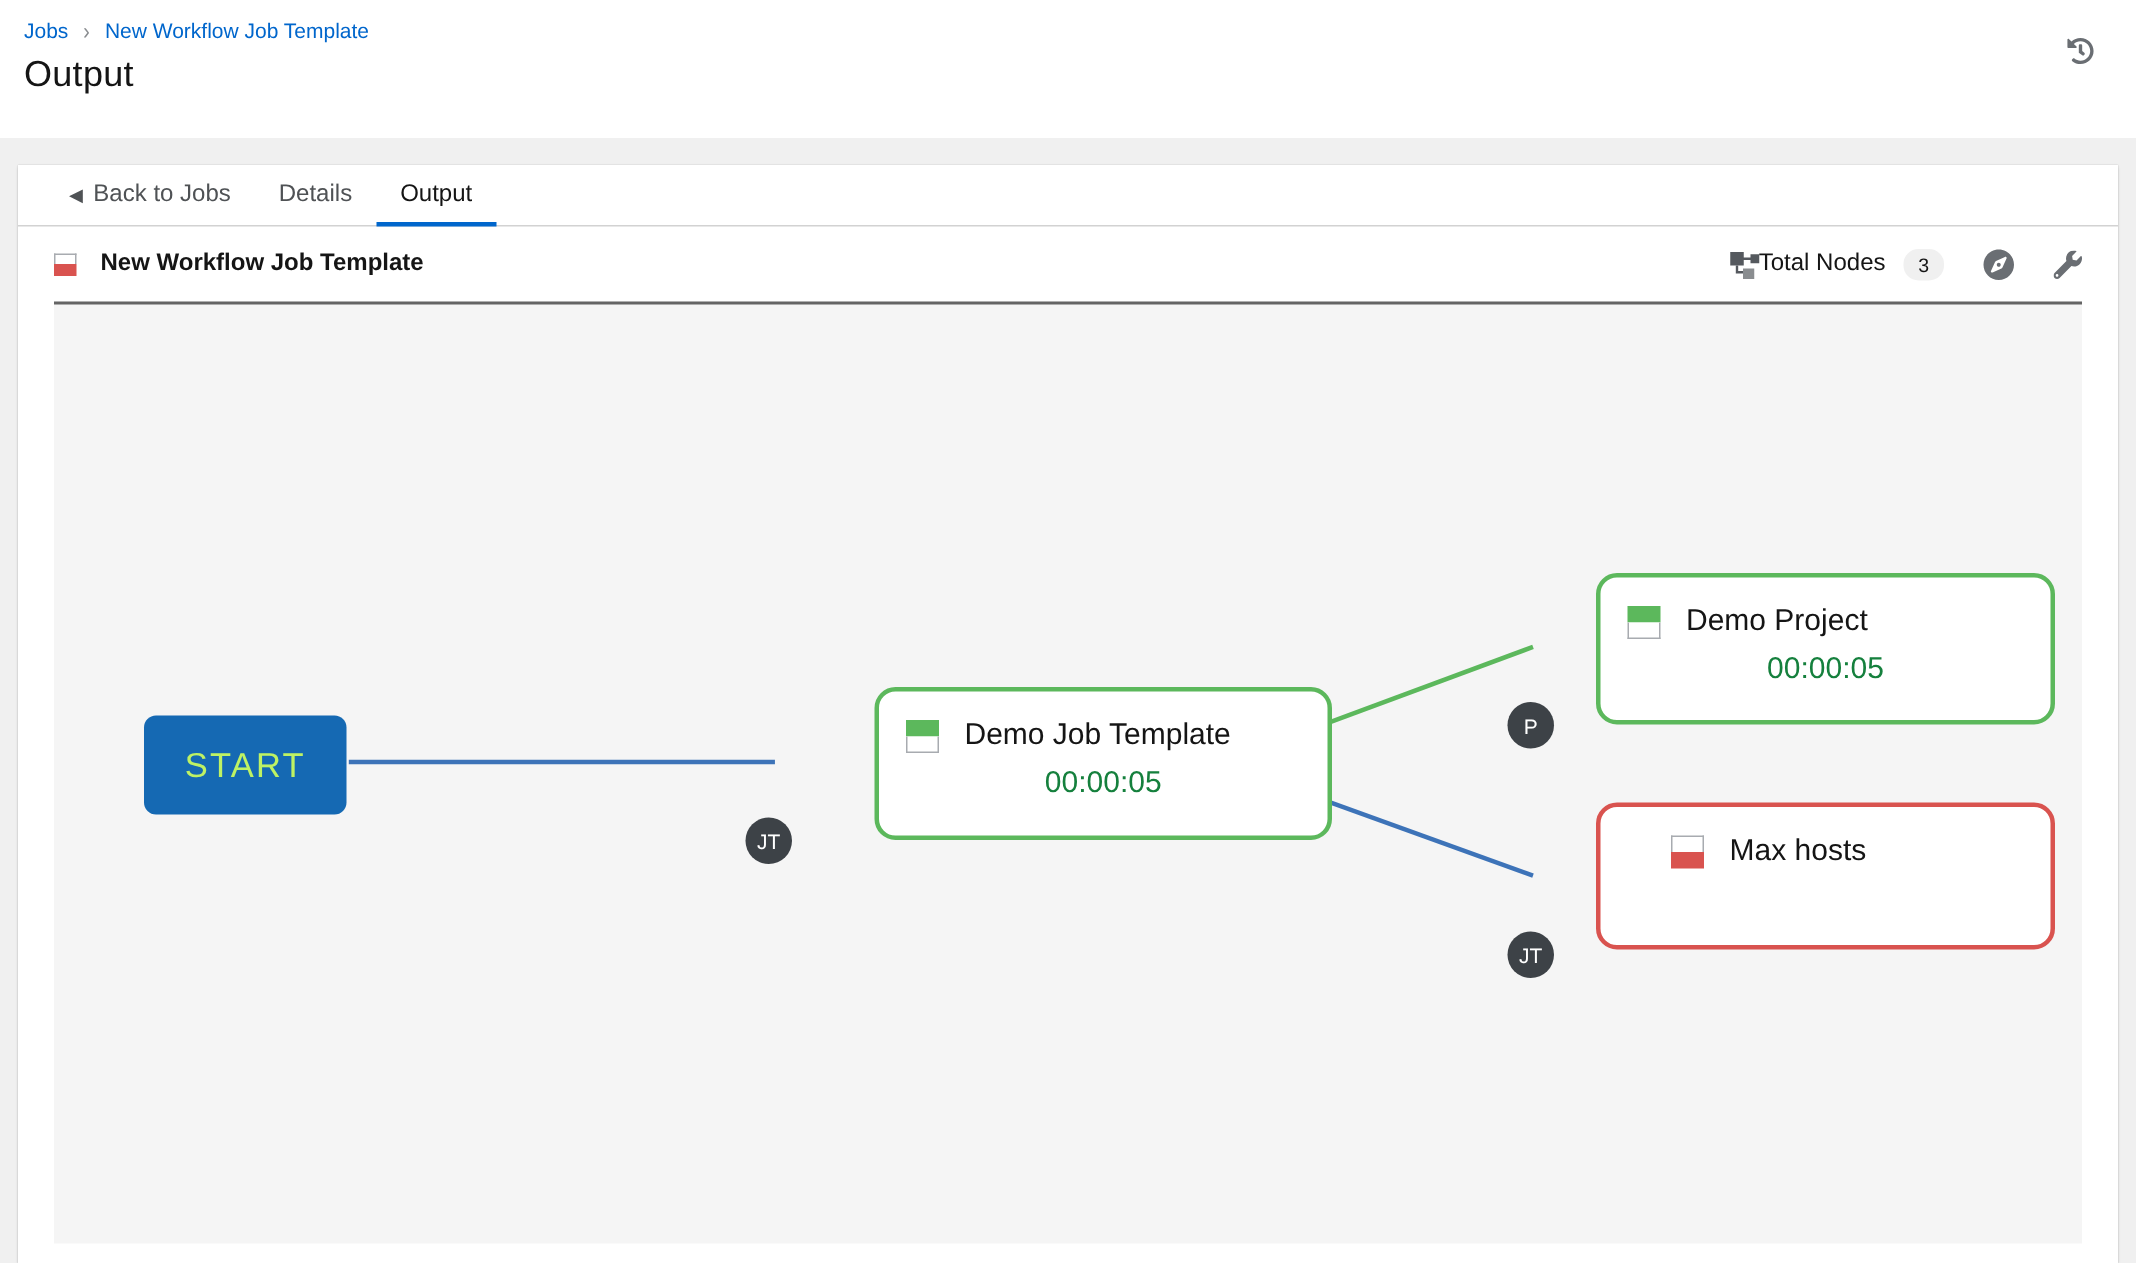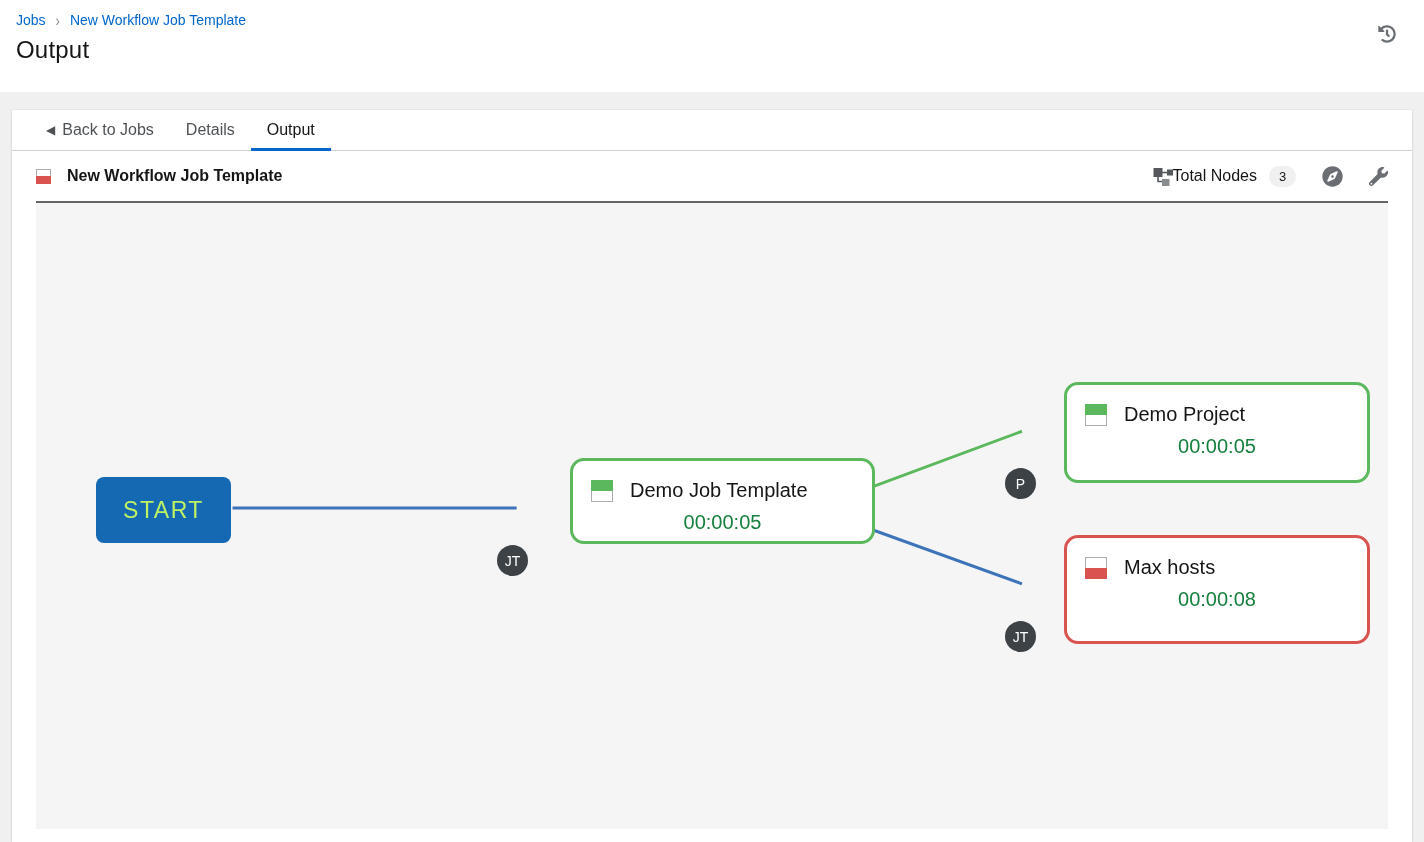--- a/index.html
+++ b/index.html
@@ -99,23 +99,23 @@
 
   .wf-node {
     position: absolute; width: 306px; height: 102px;
     background: #fff; border-radius: 14px; cursor: pointer; margin-left: 44px;
   }
   .wf-node.success { border: 3px solid #5cb85c; }
   .wf-node.failed  { border: 3px solid #d9534f; }
   .node-title-row { display: flex; align-items: center; gap: 17px; padding: 18px 0 0 18px; }
   .node-name { font-size: 20px; color: #151515; white-space: nowrap; }
   .node-time { text-align: center; font-size: 20px; color: #15803d; margin-top: 9px; }
-  .node-1 { left: 490px; top: 255px; height: 86px; width: 305px; }
+  .node-1 { left: 503px; top: 255px; height: 102px; width: 305px; }
   .node-2 { left: 984px; top: 179px; height: 101px; }
-  .node-3 { left: 984px; top: 332px; height: 109px; }
+  .node-3 { left: 984px; top: 332px; height: 98px; padding-left: 29px; }
 
   .type-badge {
     position: absolute; width: 31px; height: 31px; border-radius: 50%;
     background: #3d4247; color: #fff; font-size: 14px;
     display: flex; align-items: center; justify-content: center;
   }
   .badge-1 { left: 461px; top: 342px; }
   .badge-2 { left: 969px; top: 265px; }
   .badge-3 { left: 969px; top: 418px; }
 </style>
@@ -220,20 +220,19 @@
     </div>
 
     <div class="wf-node failed node-3">
       <div class="node-title-row">
         <span class="status-sq sq-22 st-failed">
           <span class="half top"></span>
             <span class="half bot"></span>
         </span>
         <span class="node-name">Max hosts</span>
       </div>
-      <div class="node-time">00:00:08</div>
     </div>
 
     <div class="type-badge badge-1">JT</div>
     <div class="type-badge badge-2">P</div>
     <div class="type-badge badge-3">JT</div>
   </div>
 </div>
 
 </body></html>

